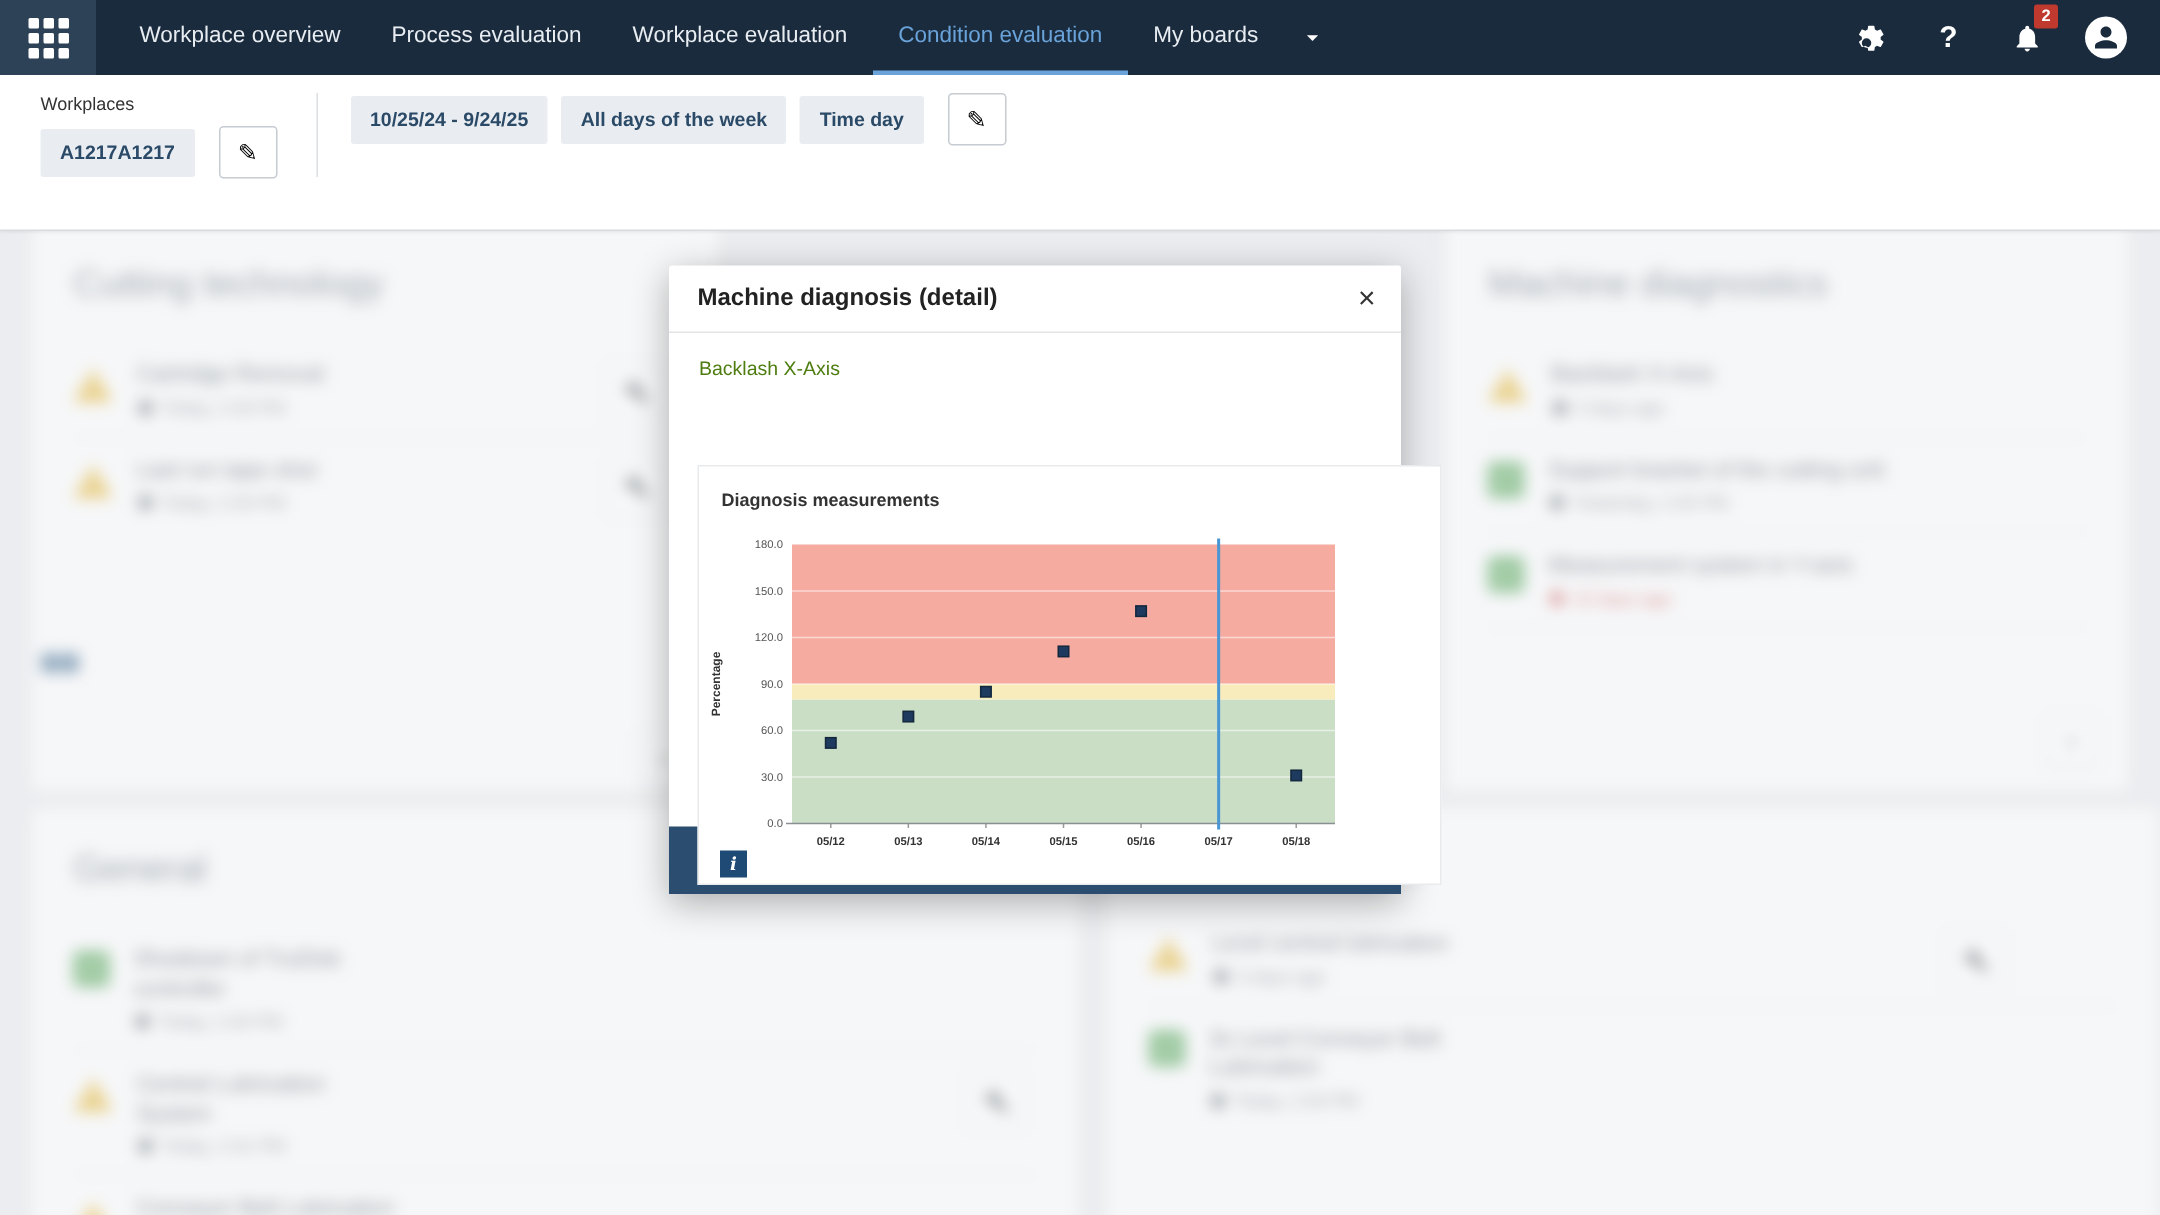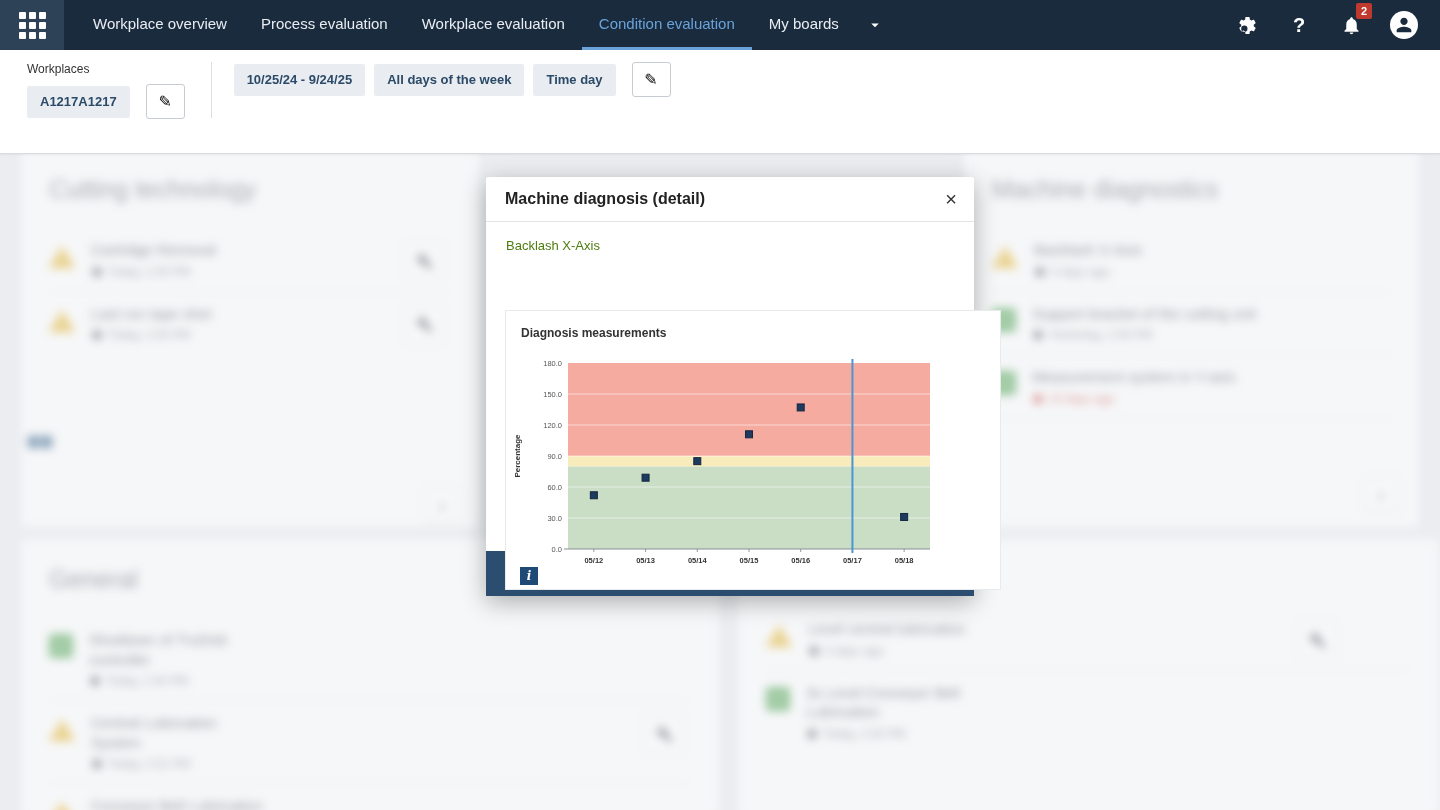--- a/index.html
+++ b/index.html
@@ -49,21 +49,21 @@
   .itime.alert, .itime.alert svg { color:#cc4b48; fill:#cc4b48; }
   .actbtn { position:absolute; right:8px; top:14px; width:38px; height:38px; background:#fff; border:1px solid #d8dde2; border-radius:3px; display:flex; align-items:center; justify-content:center; cursor:pointer; }
   .actbtn svg { width:17px; height:17px; fill:#3c444b; }
   .arrowbtn { position:absolute; width:34px; height:34px; background:#fff; border:1px solid #dadee2; border-radius:4px; display:flex; align-items:center; justify-content:center; font-size:20px; color:#555; cursor:pointer; box-shadow:0 1px 2px rgba(0,0,0,.08); }
   .dots { position:absolute; left:28px; top:303px; display:flex; gap:2px; }
   .dots span { width:11px; height:12px; background:#2e5e87; }
   .frag-title { position:absolute; left:201px; top:24px; font-size:25px; color:#6a7480; }
   .overlay { position:absolute; inset:0; background:rgba(238,240,242,.45); }
 
   
-  .modal { position:absolute; left:446px; top:177px; width:488px; height:419px; background:#fff; box-shadow:0 6px 24px rgba(0,0,0,.3); z-index:40; border-radius:2px; display:flex; flex-direction:column;margin-left:40px; }
+  .modal { position:absolute; left:446px; top:177px; width:488px; height:419px; background:#fff; box-shadow:0 6px 24px rgba(0,0,0,.3); z-index:40; border-radius:2px; display:flex; flex-direction:column; }
   .m-head { height:45px; border-bottom:1px solid #e4e4e4; display:flex; align-items:center; padding:0 17px 0 19px; }
   .m-title { font-size:16px; color:#222; font-weight:bold; }
   .m-close { margin-left:auto; font-size:20px; color:#333; cursor:pointer; line-height:1; }
   .m-body { flex:1; position:relative; }
   .m-sub { font-size:13px; color:#4d7c0f; margin:16px 0 0 20px; }
   .chart-card { position:absolute; left:19px; top:88px; width:496px; height:280px; border:1px solid #e8eaec; background:#fff; }
   .chart-title { font-size:12px; font-weight:bold; color:#333; padding:15px 0 0 15px; }
   .chart-svg { position:absolute; left:0; top:44px; }
   .tick { font-size:7.5px; fill:#555; font-family:"Liberation Sans",sans-serif; }
   .xtick { font-size:7.5px; fill:#333; font-weight:bold; font-family:"Liberation Sans",sans-serif; }

